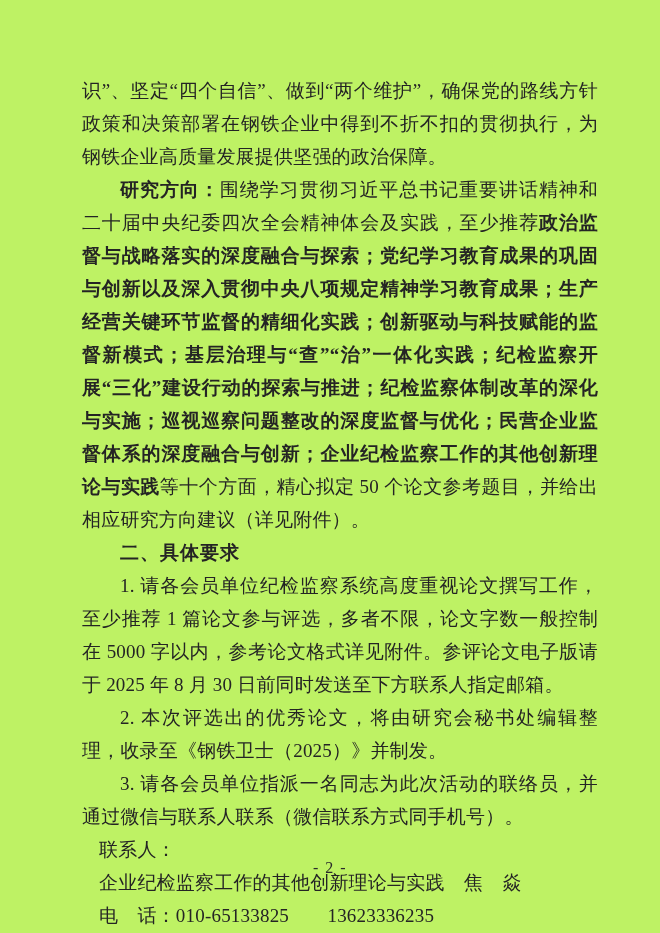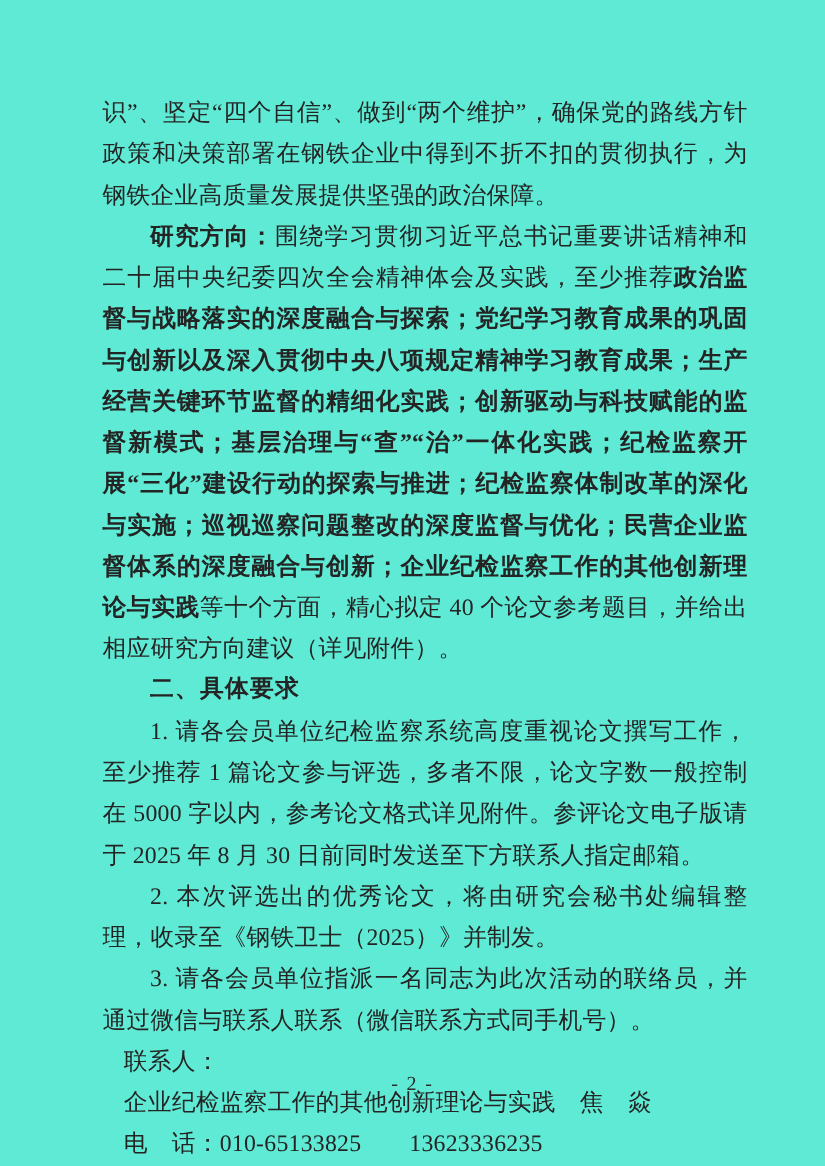--- a/index.html
+++ b/index.html
@@ -5,21 +5,21 @@
   html, body {
     margin: 0;
     padding: 0;
     background: #e8e8e8;
   }
   .page {
     position: relative;
     width: 660px;
     height: 933px;
     margin: 0 auto;
-    background: #5eead4;
+    background: #bef264;
     overflow: hidden;
     font-family: "Liberation Serif", "DejaVu Serif", serif;
     color: #242424;
   }
   .content {
     position: absolute;
     left: 82px;
     top: 74px;
     width: 516px;
   }
@@ -32,21 +32,21 @@
   }
   .indent {
     text-indent: 2em;
   }
   .bold {
     font-weight: 700;
     margin-top: 21px;
   }
   .heading {
     font-weight: 700;
-    font-family: Liberation Mono, monospace;
+    font-family: Liberation Serif, serif;
     letter-spacing: 1px;
   }
   .contact {
     margin-left: 17px;
   }
   .footer {
     position: absolute;
     left: 0;
     top: 859px;
     width: 660px;
@@ -57,21 +57,21 @@
   }
 </style>
 </head>
 <body>
 
 <div class="page">
   <div class="content">
 
     <p class="para">识”、坚定“四个自信”、做到“两个维护”，确保党的路线方针政策和决策部署在钢铁企业中得到不折不扣的贯彻执行，为钢铁企业高质量发展提供坚强的政治保障。</p>
 
-    <p class="para indent"><span class="bold">研究方向：</span><span>围绕学习贯彻习近平总书记重要讲话精神和二十届中央纪委四次全会精神体会及实践，至少推荐</span><span class="bold">政治监督与战略落实的深度融合与探索；党纪学习教育成果的巩固与创新以及深入贯彻中央八项规定精神学习教育成果；生产经营关键环节监督的精细化实践；创新驱动与科技赋能的监督新模式；基层治理与“查”“治”一体化实践；纪检监察开展“三化”建设行动的探索与推进；纪检监察体制改革的深化与实施；巡视巡察问题整改的深度监督与优化；民营企业监督体系的深度融合与创新；企业纪检监察工作的其他创新理论与实践</span><span>等十个方面，精心拟定 40 个论文参考题目，并给出相应研究方向建议（详见附件）。</span></p>
+    <p class="para indent"><span class="bold">研究方向：</span><span>围绕学习贯彻习近平总书记重要讲话精神和二十届中央纪委四次全会精神体会及实践，至少推荐</span><span class="bold">政治监督与战略落实的深度融合与探索；党纪学习教育成果的巩固与创新以及深入贯彻中央八项规定精神学习教育成果；生产经营关键环节监督的精细化实践；创新驱动与科技赋能的监督新模式；基层治理与“查”“治”一体化实践；纪检监察开展“三化”建设行动的探索与推进；纪检监察体制改革的深化与实施；巡视巡察问题整改的深度监督与优化；民营企业监督体系的深度融合与创新；企业纪检监察工作的其他创新理论与实践</span><span>等十个方面，精心拟定 50 个论文参考题目，并给出相应研究方向建议（详见附件）。</span></p>
 
     <p class="para indent heading">二、具体要求</p>
 
     <p class="para indent">1. 请各会员单位纪检监察系统高度重视论文撰写工作，至少推荐 1 篇论文参与评选，多者不限，论文字数一般控制在 5000 字以内，参考论文格式详见附件。参评论文电子版请于 2025 年 8 月 30 日前同时发送至下方联系人指定邮箱。</p>
 
     <p class="para indent">2. 本次评选出的优秀论文，将由研究会秘书处编辑整理，收录至《钢铁卫士（2025）》并制发。</p>
 
     <p class="para indent">3. 请各会员单位指派一名同志为此次活动的联络员，并通过微信与联系人联系（微信联系方式同手机号）。</p>
 
     <div class="contact">

